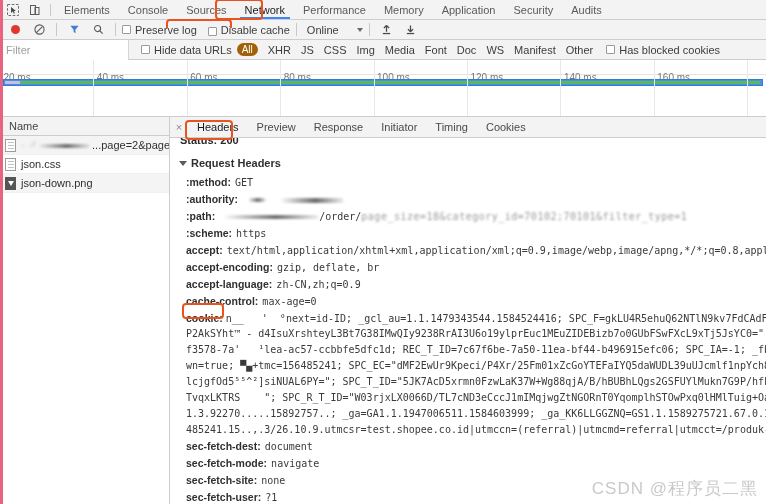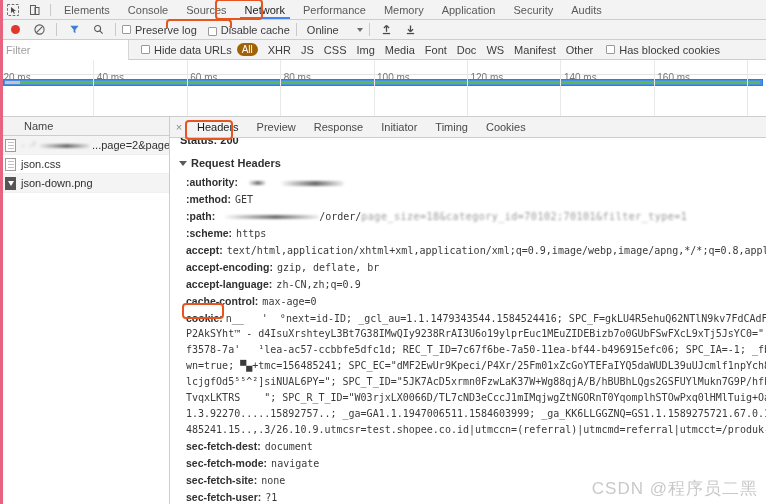--- a/index.html
+++ b/index.html
@@ -166,21 +166,21 @@
     border-right: 1px solid #cdcdcd;
     background: #fff;
     display: flex; flex-direction: column;
     min-height: 0;
   }
   .reqlist-head {
     height: 19px; flex: 0 0 19px;
     background: #f3f3f3;
     border-bottom: 1px solid #cdcdcd;
     display: flex; align-items: center;
-    padding-left: 24px;
+    padding-left: 9px;
     font-size: 11px; color: #444;
   }
   .req-row {
     height: 19px;
     display: flex; align-items: center;
     gap: 5px; padding-left: 5px;
     font-size: 11px; color: #303030;
     border-bottom: 1px solid #f0f0f0;
     white-space: nowrap; overflow: hidden;
   }
@@ -522,28 +522,28 @@
         <div class="inner">Status: 200</div>
       </div>
 
       <div class="headers-body">
         <div class="section-title">
           <span class="tri"></span>
           <span>Request Headers</span>
         </div>
         <div id="hdrRows">
             <div class="hrow">
+              <span class="hname">:method:</span>
+              <span class="hval">GET</span>
+            </div>
+            <div class="hrow">
               <span class="hname">:authority:</span>
               <span class="hval"><span class="smudge" style="width: 18px; margin-left: 6px;"></span><span class="smudge" style="width: 64px; margin-left: 14px; height: 5px;"></span></span>
             </div>
             <div class="hrow">
-              <span class="hname">:method:</span>
-              <span class="hval">GET</span>
-            </div>
-            <div class="hrow">
               <span class="hname">:path:</span>
               <span class="hval"><span class="smudge" style="width: 96px; margin-left: 4px;"></span><span>/order/</span><span class="blurtext soft">page_size=18&amp;category_id=70102;70101&amp;filter_type=1</span></span>
             </div>
             <div class="hrow">
               <span class="hname">:scheme:</span>
               <span class="hval">https</span>
             </div>
             <div class="hrow">
               <span class="hname">accept:</span>
               <span class="hval">text/html,application/xhtml+xml,application/xml;q=0.9,image/webp,image/apng,*/*;q=0.8,application/s</span>

